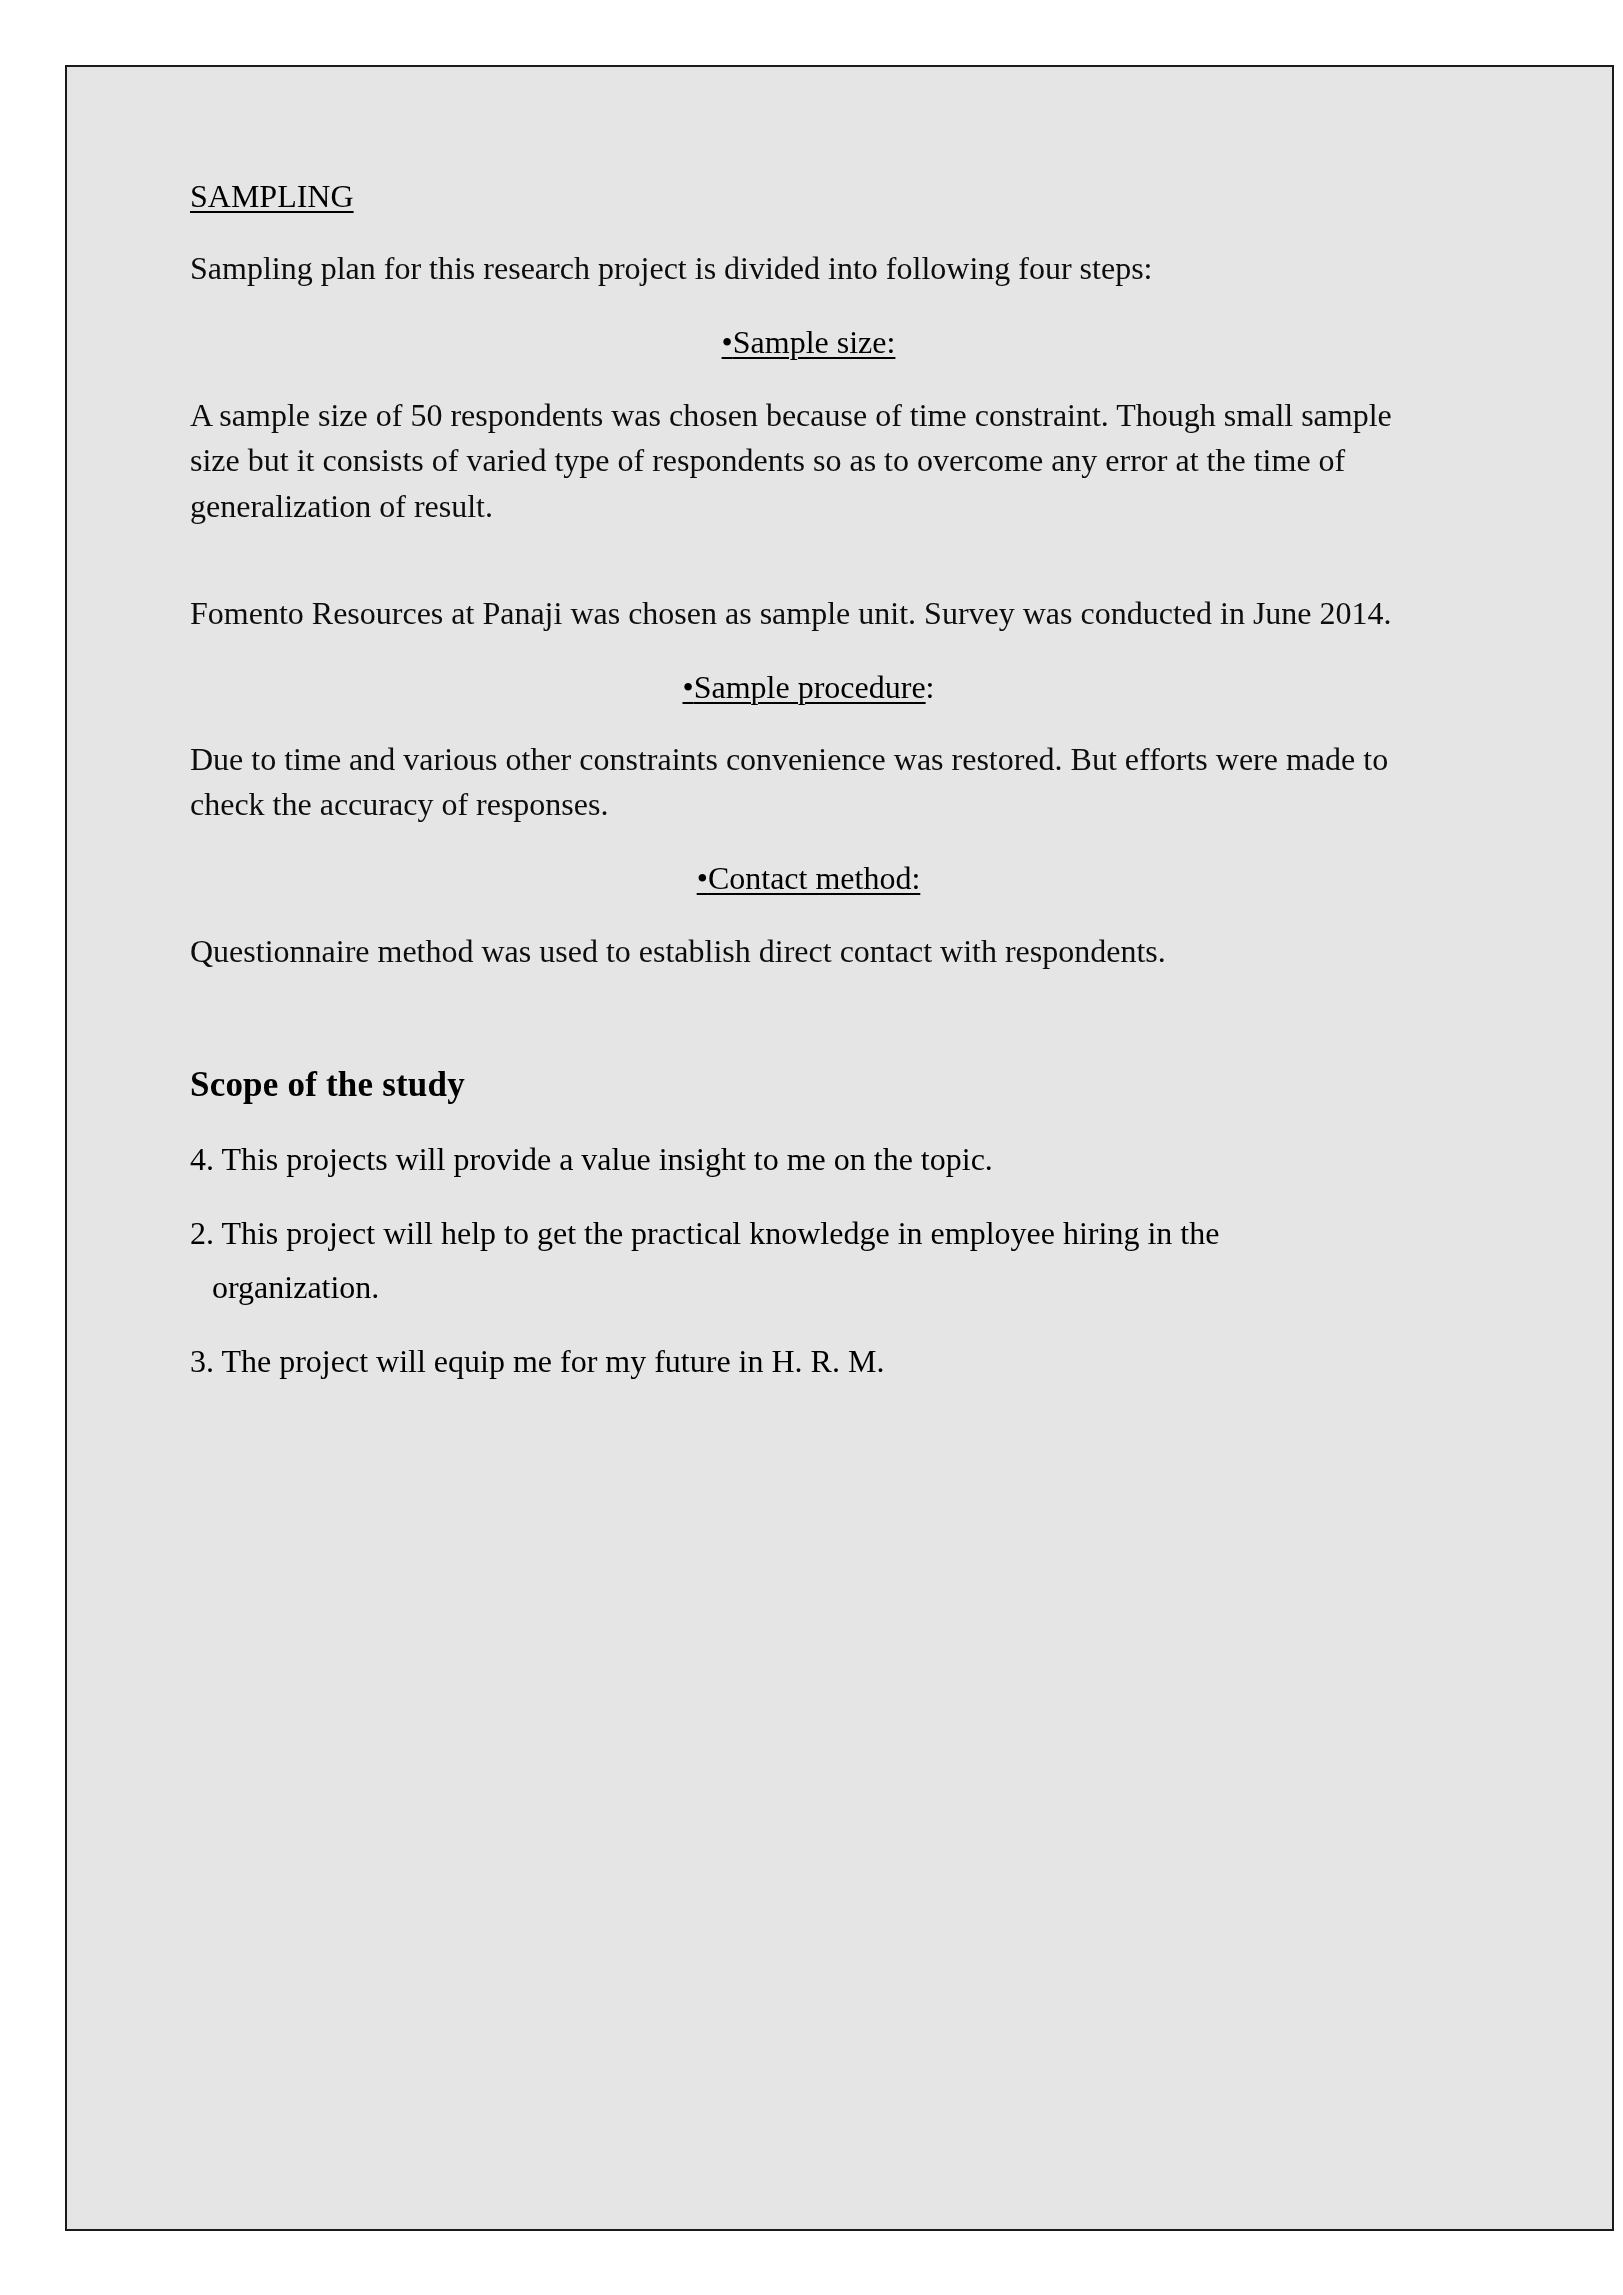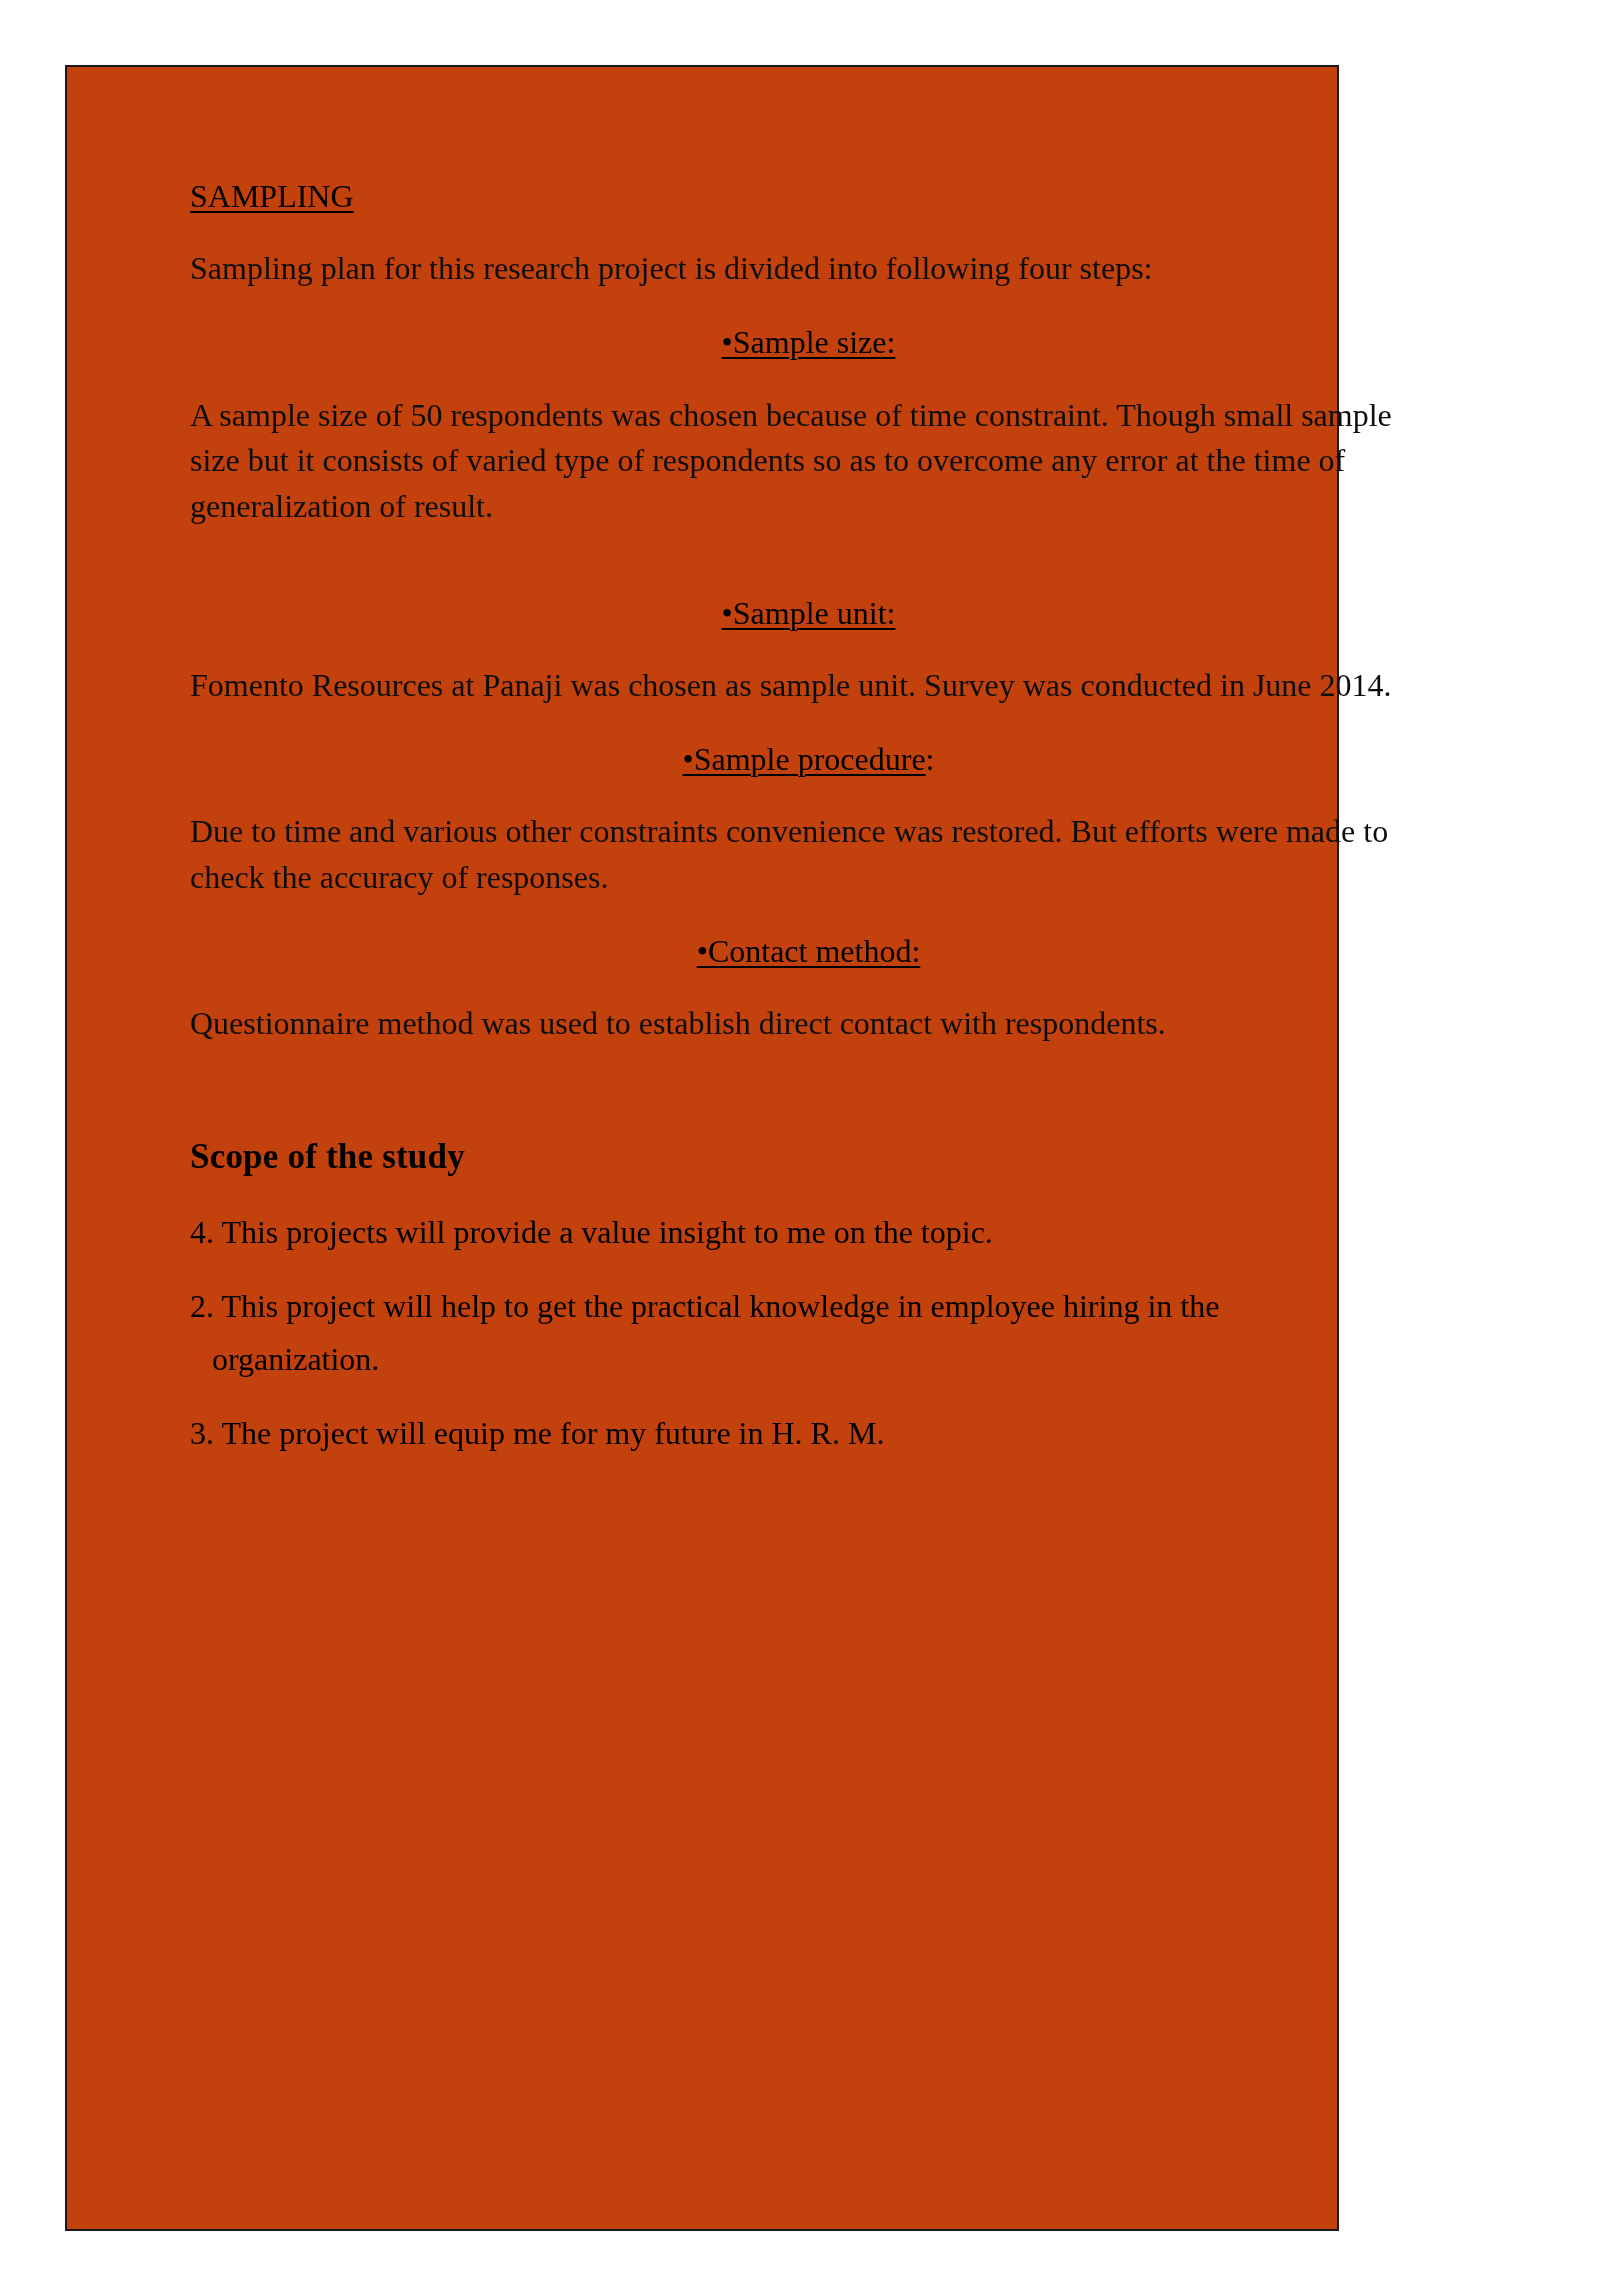--- a/index.html
+++ b/index.html
@@ -12,25 +12,25 @@
     height: 2295px;
     font-family: "Liberation Serif", "DejaVu Serif", serif;
     color: #000000;
     -webkit-font-smoothing: antialiased;
   }
 
   #page {
     position: absolute;
     left: 65px;
     top: 65px;
-    width: 1274px;
+    width: 1549px;
     height: 2166px;
     border: 2.4px solid #1a1a1a;
     box-sizing: border-box;
-    background: #c2410c;
+    background: #e5e5e5;
     text-decoration: underline;
   }
 
   #content {
     position: absolute;
     left: 123px;
     top: 107px;
     width: 1237px;
   }
 
@@ -105,21 +105,20 @@
 
 
     <p class="para">Sampling plan for this research project is divided into following four steps:</p>
 
     <p class="bullet-head"><span class="u">•</span><span class="u">Sample size:</span><span class="nou"></span></p>
 
     <p class="para">A sample size of 50 respondents was chosen because of time constraint. Though small sample size but it consists of varied type of  respondents so as to overcome any error at the time of generalization of result.</p>
 
     <div class="spacer-lg"></div>
 
-    <p class="bullet-head"><span class="u">•</span><span class="u">Sample unit:</span><span class="nou"></span></p>
 
     <p class="para">Fomento Resources at Panaji was chosen as sample unit. Survey was conducted in June 2014.</p>
 
     <p class="bullet-head"><span class="u">•</span><span class="u">Sample procedure</span><span class="nou">:</span></p>
 
     <p class="para">Due to time and various other constraints convenience was  restored. But efforts were made to check the accuracy of responses.</p>
 
     <p class="bullet-head"><span class="u">•</span><span class="u">Contact method:</span><span class="nou"></span></p>
 
     <p class="para">Questionnaire method was used to establish direct contact with respondents.</p>

